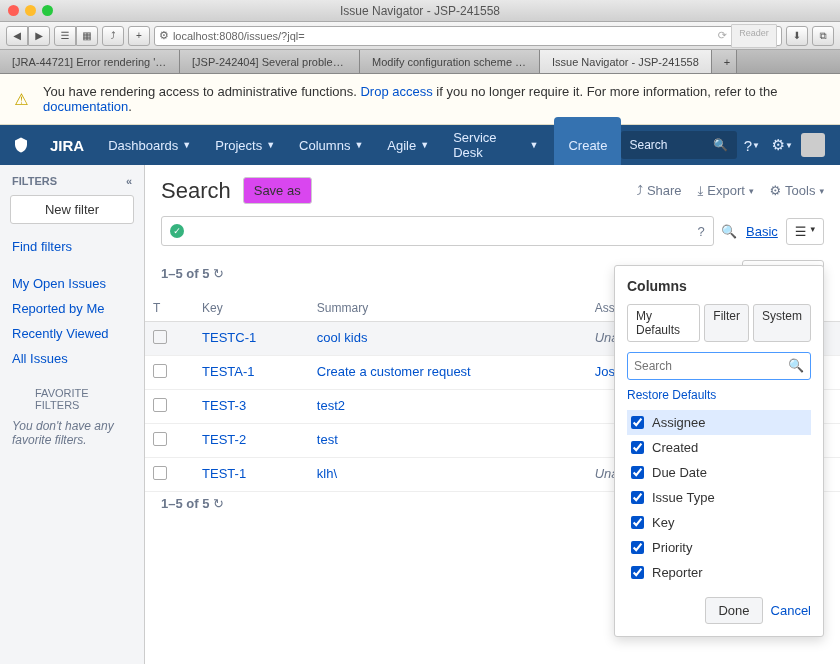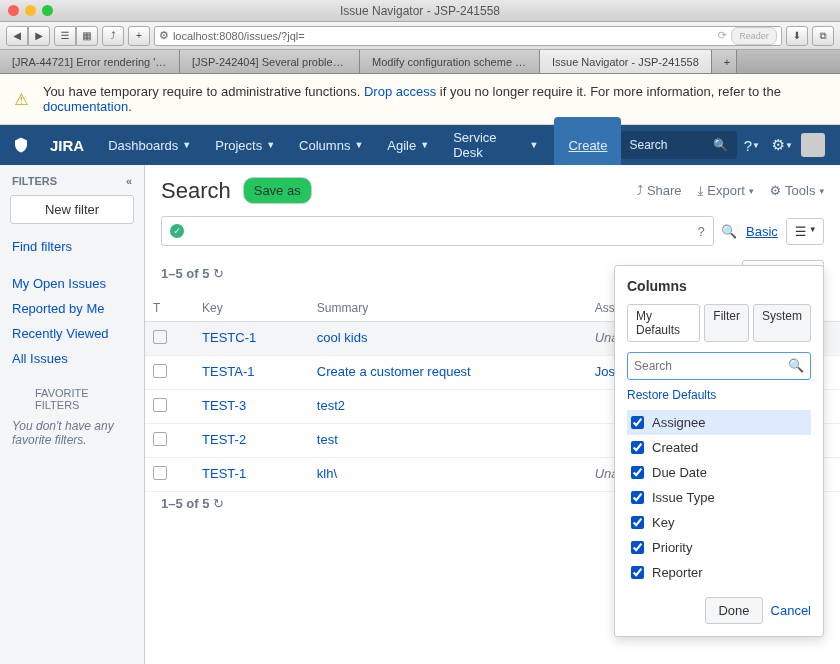--- a/index.html
+++ b/index.html
@@ -7,50 +7,50 @@
 .window { background: #e8e8e8; border-radius: 6px 6px 0 0; width: 100%; height: 100%; display: flex; flex-direction: column; }
 .titlebar { height: 22px; background: linear-gradient(#e8e8e8,#d0d0d0); border-bottom: 1px solid #aaa; display: flex; align-items: center; padding: 0 8px; position: relative; }
 .traffic-lights { display: flex; gap: 6px; }
 .tl { width: 11px; height: 11px; border-radius: 50%; }
 .tl-r { background: #ff5f56; } .tl-y { background: #ffbd2e; } .tl-g { background: #27c93f; }
 .win-title { position: absolute; left: 50%; transform: translateX(-50%); font-size: 12px; color: #555; }
 .toolbar { height: 28px; background: linear-gradient(#f5f5f5,#e0e0e0); border-bottom: 1px solid #aaa; display: flex; align-items: center; padding: 0 6px; gap: 4px; }
 .tb-btn { width: 22px; height: 20px; background: linear-gradient(#fff,#e0e0e0); border: 1px solid #aaa; border-radius: 3px; display: flex; align-items: center; justify-content: center; font-size: 10px; color: #555; }
 .tb-btn-group { display: flex; } .tb-btn-group .tb-btn { border-radius: 0; } .tb-btn-group .tb-btn:first-child { border-radius: 3px 0 0 3px; } .tb-btn-group .tb-btn:last-child { border-radius: 0 3px 3px 0; }
 .urlbar { flex: 1; height: 20px; background: #fff; border: 1px solid #aaa; border-radius: 3px; display: flex; align-items: center; padding: 0 4px; font-size: 11px; color: #666; gap: 4px; }
-.reader-btn { width: 46px; height: 18px; background: #f0f0f0; border: 1px solid #ccc; border-radius: 7px; font-size: 9px; color: #aaa; text-align: center; line-height: 16px; }
+.reader-btn { width: 46px; height: 24px; background: #f0f0f0; border: 1px solid #ccc; border-radius: 1px; font-size: 9px; color: #aaa; text-align: center; line-height: 16px; }
 .tabs { height: 24px; background: linear-gradient(#c0c0c0,#a8a8a8); display: flex; border-bottom: 1px solid #888; }
 .tab { padding: 0 12px; font-size: 11px; line-height: 24px; border-right: 1px solid #888; background: linear-gradient(#d0d0d0,#b8b8b8); color: #444; max-width: 180px; overflow: hidden; text-overflow: ellipsis; white-space: nowrap; }
 .tab.active { background: linear-gradient(#f0f0f0,#e0e0e0); }
 .tab-add { width: 24px; text-align: center; }
 .banner { background: #fffdf6; border-bottom: 1px solid #e0dcc6; padding: 10px 12px; display: flex; align-items: center; gap: 12px; font-size: 13px; color: #333; }
 .warn-icon { width: 20px; height: 20px; display: flex; align-items: center; justify-content: center; color: #c7a500; font-size: 16px; }
 .banner a { color: #0052cc; text-decoration: none; }
 .jira-nav { background: #205081; height: 40px; display: flex; align-items: center; padding: 0 12px; gap: 0; color: #fff; }
 .jira-logo { display: flex; align-items: center; gap: 20px; font-weight: bold; font-size: 15px; margin-right: 12px; }
 .jira-logo svg { width: 18px; height: 18px; }
 .nav-item { padding: 0 12px; height: 56px; display: flex; align-items: center; gap: 4px; color: #deebff; font-size: 13px; cursor: pointer; }
 .caret { font-size: 9px; }
-.create-btn { background: #3572b0; padding: 6px 14px; border-radius: 4px; margin-left: 4px; text-decoration: underline; }
+.create-btn { background: #3572b0; padding: 6px 14px; border-radius: 4px; margin-left: 4px; }
 .nav-spacer { flex: 1; }
 .search-box { background: #1a4067; border-radius: 3px; height: 28px; width: 120px; display: flex; align-items: center; padding: 0 8px; color: #deebff; font-size: 12px; gap: 6px; }
 .nav-icon { width: 32px; height: 32px; display: flex; align-items: center; justify-content: center; color: #deebff; font-size: 15px; cursor: pointer; }
 .avatar { width: 24px; height: 24px; background: #ccc; border-radius: 3px; }
 .layout { flex: 1; display: flex; background: #fff; overflow: hidden; }
 .sidebar { width: 145px; border-right: 1px solid #ccc; background: #f4f5f7; padding: 10px 0; display: flex; flex-direction: column; }
 .sb-hdr { display: flex; justify-content: space-between; padding: 0 12px 8px; font-size: 11px; color: #6b778c; font-weight: bold; }
 .new-filter-btn { margin: 0 10px 10px; padding: 6px; background: #fff; border: 1px solid #ccc; border-radius: 3px; text-align: center; font-size: 13px; cursor: pointer; }
 .sb-link { padding: 5px 12px; font-size: 13px; color: #0052cc; cursor: pointer; }
 .sb-sep { height: 12px; }
 .sb-sub { padding: 4px 8px; font-size: 11px; color: #6b778c; font-weight: normal; margin-left: 27px; }
 .sb-text { padding: 4px 12px; font-size: 12px; color: #6b778c; font-style: italic; }
 .main { flex: 1; display: flex; flex-direction: column; position: relative; }
 .main-hdr { padding: 12px 16px; display: flex; align-items: center; gap: 12px; }
 .main-title { font-size: 22px; color: #333; }
-.saveas-btn { padding: 5px 10px; border: 1px solid #ccc; border-radius: 10px; background: #22c55e; font-size: 13px; cursor: pointer; }
+.saveas-btn { padding: 5px 10px; border: 1px solid #ccc; border-radius: 3px; background: #d946ef; font-size: 13px; cursor: pointer; }
 .main-actions { margin-left: auto; display: flex; gap: 16px; }
 .act { display: flex; align-items: center; gap: 4px; font-size: 13px; color: #6b778c; cursor: pointer; }
 .jql-bar { margin: 0 16px 10px; display: flex; align-items: center; gap: 8px; }
 .jql-input { flex: 1; height: 30px; border: 1px solid #ccc; border-radius: 3px; display: flex; align-items: center; padding: 0 8px; }
 .jql-status { width: 14px; height: 14px; background: #36b37e; border-radius: 50%; display: flex; align-items: center; justify-content: center; color: #fff; font-size: 9px; }
 .jql-help { color: #6b778c; cursor: pointer; }
 .basic-link { color: #0052cc; font-size: 13px; cursor: pointer; text-decoration: underline; }
 .view-toggle { border: 1px solid #ccc; border-radius: 3px; padding: 5px 8px; display: flex; gap: 4px; cursor: pointer; }
 .pager-row { padding: 4px 16px; display: flex; align-items: center; justify-content: space-between; }
 .pager { font-size: 13px; color: #6b778c; }
@@ -118,21 +118,21 @@
     <div class="tab">[JRA-44721] Error rendering 'mul…</div>
     <div class="tab">[JSP-242404] Several problems af…</div>
     <div class="tab">Modify configuration scheme cont…</div>
     <div class="tab active">Issue Navigator - JSP-241558</div>
     <div class="tab tab-add">+</div>
   </div>
 
   <div class="banner">
     <div class="warn-icon">⚠</div>
     <div>
-      <span>You have temporary require to administrative functions. </span><a>Drop access</a><span> if you no longer require it. For more information, refer to the </span><a>documentation</a><span>.</span>
+      <span>You have rendering access to administrative functions. </span><a>Drop access</a><span> if you no longer require it. For more information, refer to the </span><a>documentation</a><span>.</span>
     </div>
   </div>
 
   <div class="jira-nav">
     <div class="jira-logo">
       <svg viewBox="0 0 24 24">
           <path fill="#fff" d="M12 2L4 6v5c0 5 3.4 9.7 8 11 4.6-1.3 8-6 8-11V6l-8-4z"></path>
         </svg>
       <span>JIRA</span>
     </div>

